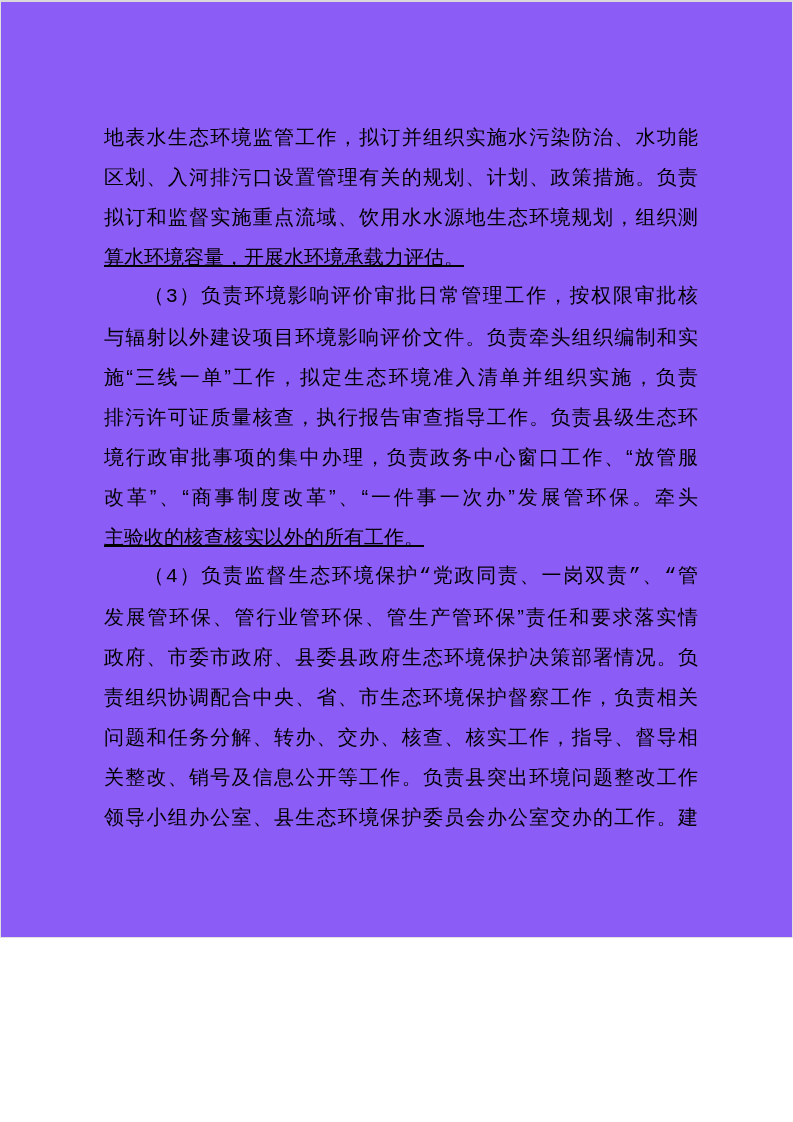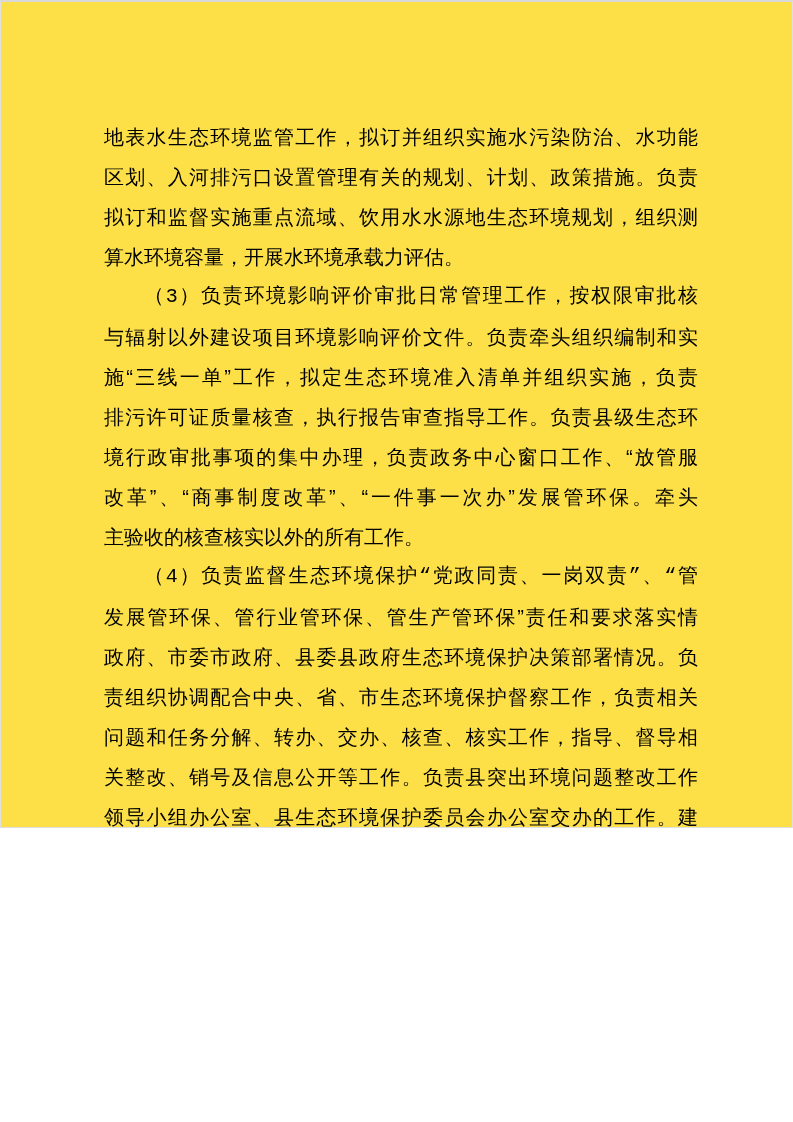--- a/index.html
+++ b/index.html
@@ -3,22 +3,22 @@
 <meta charset="utf-8">
 <style>
   html, body {
     margin: 0;
     padding: 0;
     background: #ffffff;
   }
   .page {
     position: relative;
     width: 793px;
-    height: 828px;
-    background: #fde047;
+    height: 938px;
+    background: #8b5cf6;
     box-sizing: border-box;
     border: 1px solid #e0e0e0;
     border-top: 2px solid #d9d9d9;
     overflow: hidden;
     font-family: "Liberation Sans", sans-serif;
     color: #000000;
   }
   .text-block {
     position: absolute;
     left: 103px;
@@ -36,20 +36,21 @@
     color: #000000;
     white-space: nowrap;
     text-align: justify;
     text-align-last: justify;
     text-justify: inter-character;
     overflow: visible;
   }
   .tline.short {
     text-align: center;
     text-align-last: left;
+    text-decoration: underline;
   }
   .tline.indent {
     text-indent: 2em;
     font-family: Liberation Mono, monospace;
   }
   .page-number {
     position: absolute;
     top: 1036px;
     left: 0;
     width: 100%;

